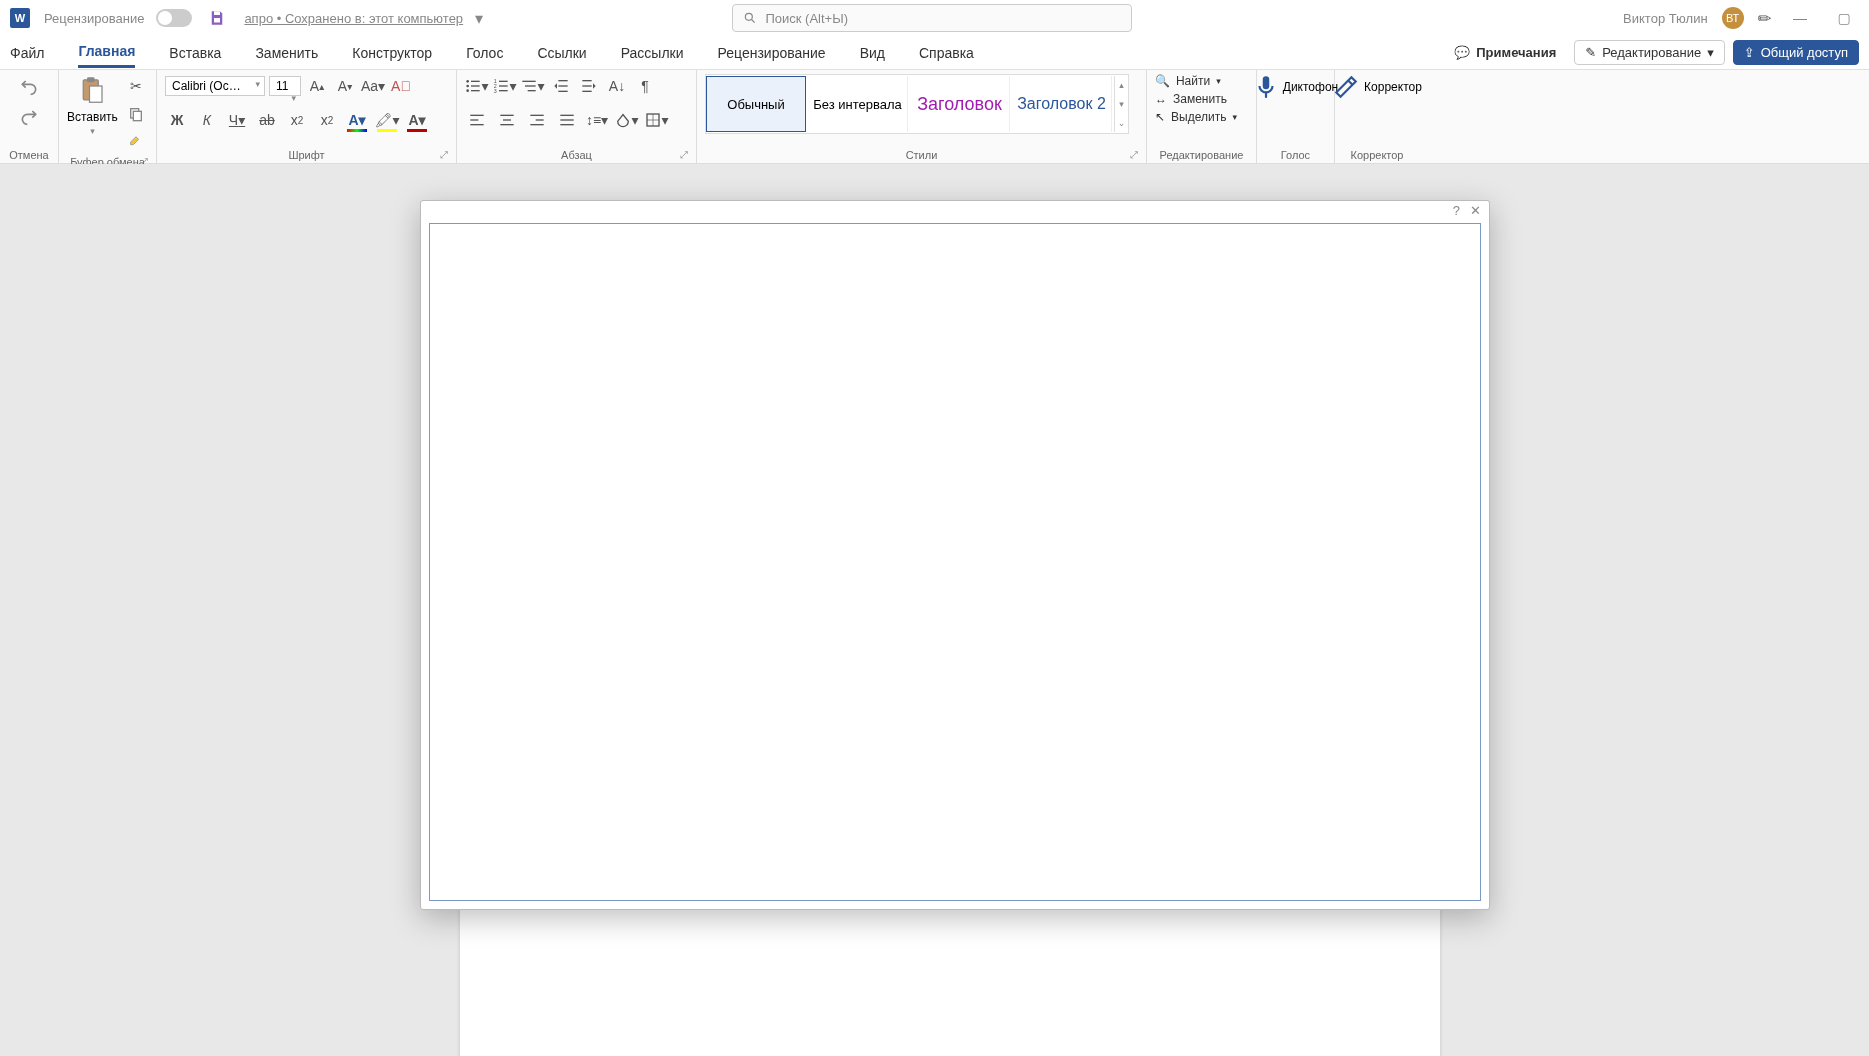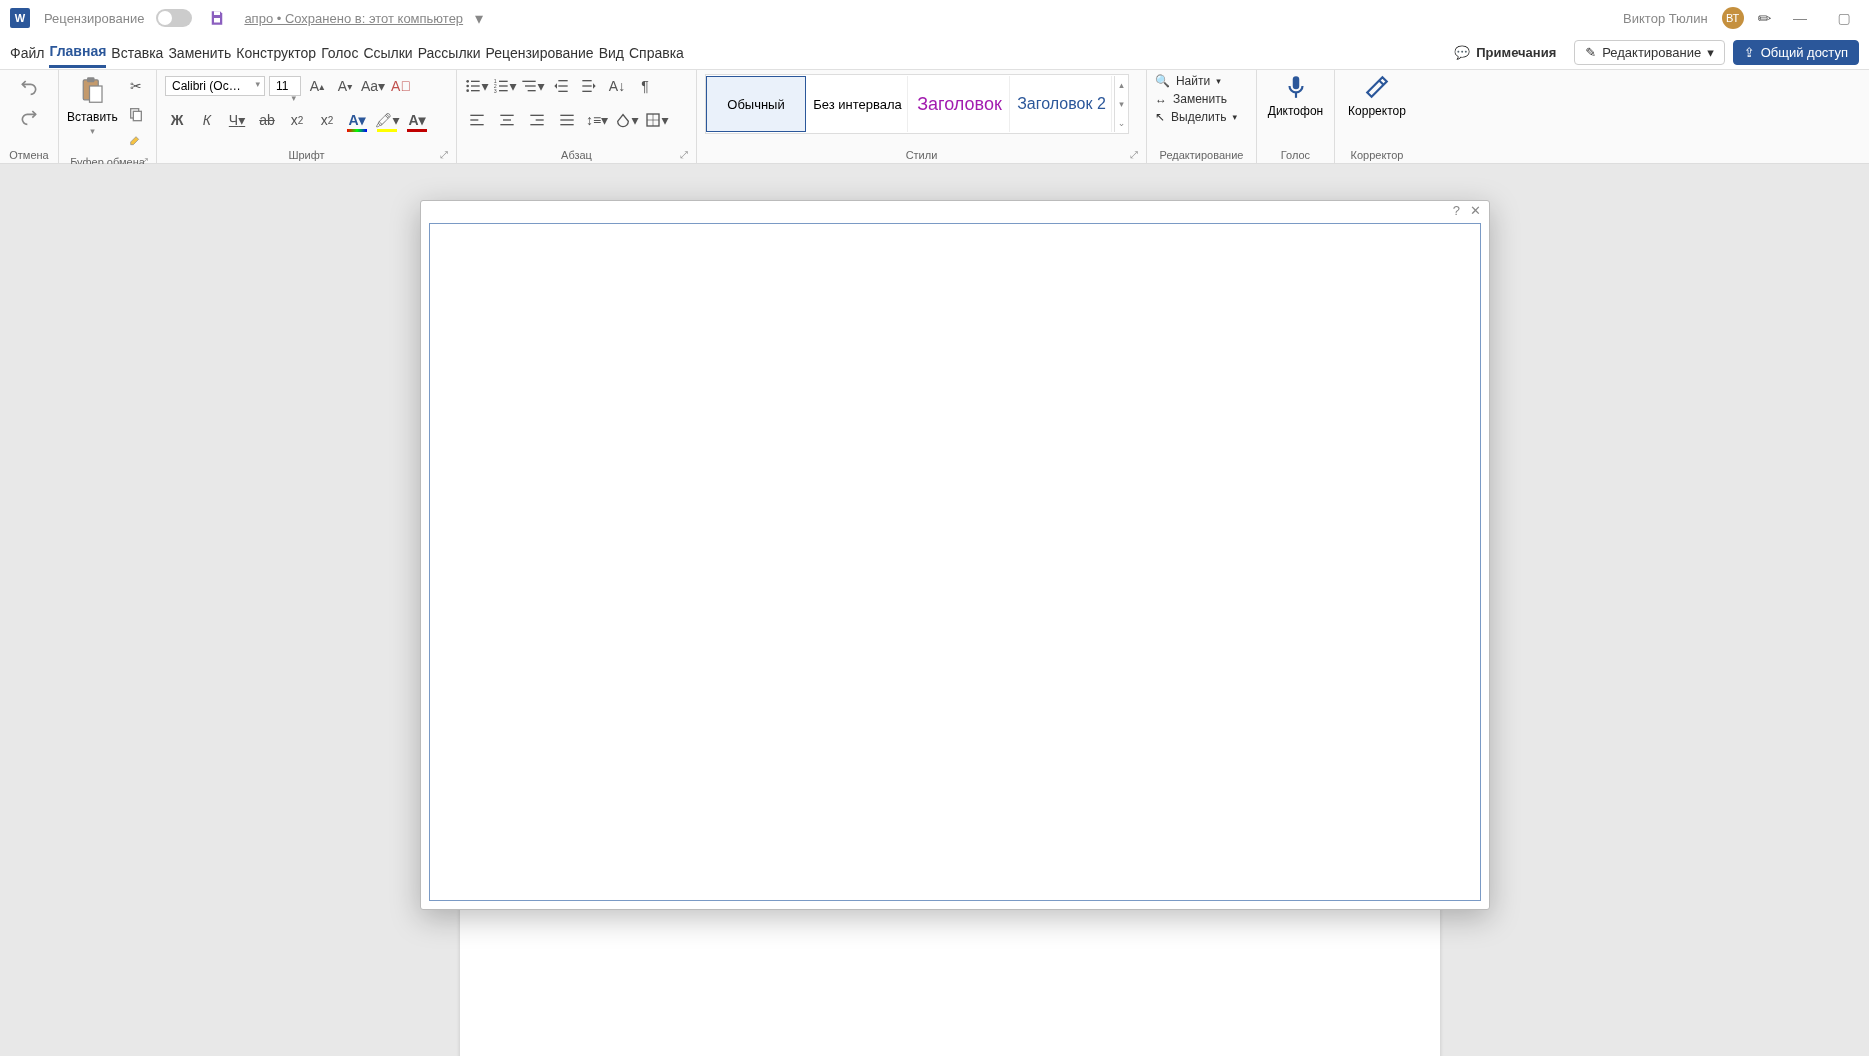--- a/index.html
+++ b/index.html
@@ -15,21 +15,21 @@
 .doc-title { color: #888; font-size: 13px; margin-left: 10px; text-decoration: underline; }
 .doc-title-dd { color: #888; margin-left: 4px; }
 .searchbar { flex: 0 0 400px; height: 28px; margin: 0 auto; border: 1px solid #ccc; border-radius: 4px; display: flex; align-items: center; padding: 0 10px; color: #888; font-size: 13px; gap: 8px; background: #fafafa; }
 .titlebar-right { margin-left: auto; display: flex; align-items: center; gap: 14px; }
 .user-name { color: #888; font-size: 13px; }
 .avatar { width: 22px; height: 22px; border-radius: 50%; background: #c5903e; color: #fff; font-size: 11px; display: flex; align-items: center; justify-content: center; }
 .pen-icon { font-size: 16px; color: #555; transform: rotate(-45deg); }
 .win-btn { color: #888; font-size: 14px; width: 30px; text-align: center; }
 
 
-.tabs { height: 34px; background: #fff; display: flex; align-items: center; padding: 0 10px; gap: 5px; border-bottom: 1px solid #e0e0e0; }
+.tabs { height: 34px; background: #fff; display: flex; align-items: center; padding: 0 10px; gap: 34px; border-bottom: 1px solid #e0e0e0; }
 .tab { font-size: 14px; color: #333; padding: 6px 0; cursor: pointer; }
 .tab.active { border-bottom: 3px solid #2b579a; font-weight: 600; color: #2b579a; }
 .tabs-right { margin-left: auto; display: flex; gap: 8px; align-items: center; }
 .tab-btn { font-size: 13px; padding: 4px 10px; border: 1px solid #ccc; border-radius: 4px; display: flex; align-items: center; gap: 6px; color: #333; background: #fff; }
 .tab-btn.primary { background: #2b579a; color: #fff; border-color: #2b579a; }
 .tab-btn.bold { font-weight: 600; border: none; }
 
 
 .ribbon { background: #fafafa; height: 94px; display: flex; border-bottom: 1px solid #ddd; }
 .group { border-right: 1px solid #ddd; padding: 4px 8px 2px; display: flex; flex-direction: column; position: relative; }
@@ -59,21 +59,21 @@
 .style-item { width: 100px; height: 56px; display: flex; align-items: center; justify-content: center; font-size: 13px; border-right: 1px solid #eee; padding: 0 4px; text-align: center; }
 .style-item.sel { border: 1px solid #2b579a; background: #eaf1fa; }
 .style-item.h1 { color: #a21caf; font-size: 18px; }
 .style-item.h2 { color: #2b579a; font-size: 16px; }
 .style-nav { width: 14px; height: 56px; display: flex; flex-direction: column; }
 .style-nav span { flex: 1; display: flex; align-items: center; justify-content: center; font-size: 9px; color: #888; border-left: 1px solid #ddd; }
 
 .edit-col { display: flex; flex-direction: column; gap: 4px; font-size: 12px; }
 .edit-item { display: flex; align-items: center; gap: 6px; color: #333; }
 
-.big-col { display: flex; flex-direction: column; align-items: center; justify-content: center; gap: 4px; width: 70px; }
+.big-col { display: flex; flex-direction: row; align-items: center; justify-content: center; gap: 4px; width: 70px; }
 .big-col .ic { font-size: 26px; }
 .big-col .lbl { font-size: 12px; text-align: center; }
 
 svg { display: block; }
 
 
 .docarea { position: absolute; top: 164px; left: 0; right: 0; bottom: 0; background: #e8e8e8; }
 .page { position: absolute; top: 560px; left: 460px; width: 980px; height: 600px; background: #fff; box-shadow: 0 1px 4px rgba(0,0,0,.15); }
 
 
@@ -90,20 +90,29 @@
   <div class="toggle"></div>
   <span class="save-icon">
     <svg width="18" height="18" viewBox="0 0 24 24">
         <path fill="#8b5fbf" d="M5 3h11l3 3v15H5z"></path>
         <rect x="8" y="3" width="8" height="5" fill="#fff"></rect>
         <rect x="8" y="12" width="8" height="6" fill="#fff"></rect>
       </svg>
   </span>
   <span class="doc-title">апро • Сохранено в: этот компьютер</span>
   <span class="doc-title-dd">▾</span>
+  <div class="searchbar">
+    <span>
+      <svg width="14" height="14" viewBox="0 0 24 24">
+          <circle cx="10" cy="10" r="6" stroke="#888" stroke-width="2" fill="none"></circle>
+          <line x1="15" y1="15" x2="20" y2="20" stroke="#888" stroke-width="2"></line>
+        </svg>
+    </span>
+    <span>Поиск (Alt+Ы)</span>
+  </div>
   <div class="titlebar-right">
     <span class="user-name">Виктор Тюлин</span>
     <div class="avatar">ВТ</div>
     <span class="pen-icon">✎</span>
     <span class="win-btn">—</span>
     <span class="win-btn">▢</span>
   </div>
 </div>
 
 <div class="tabs">

